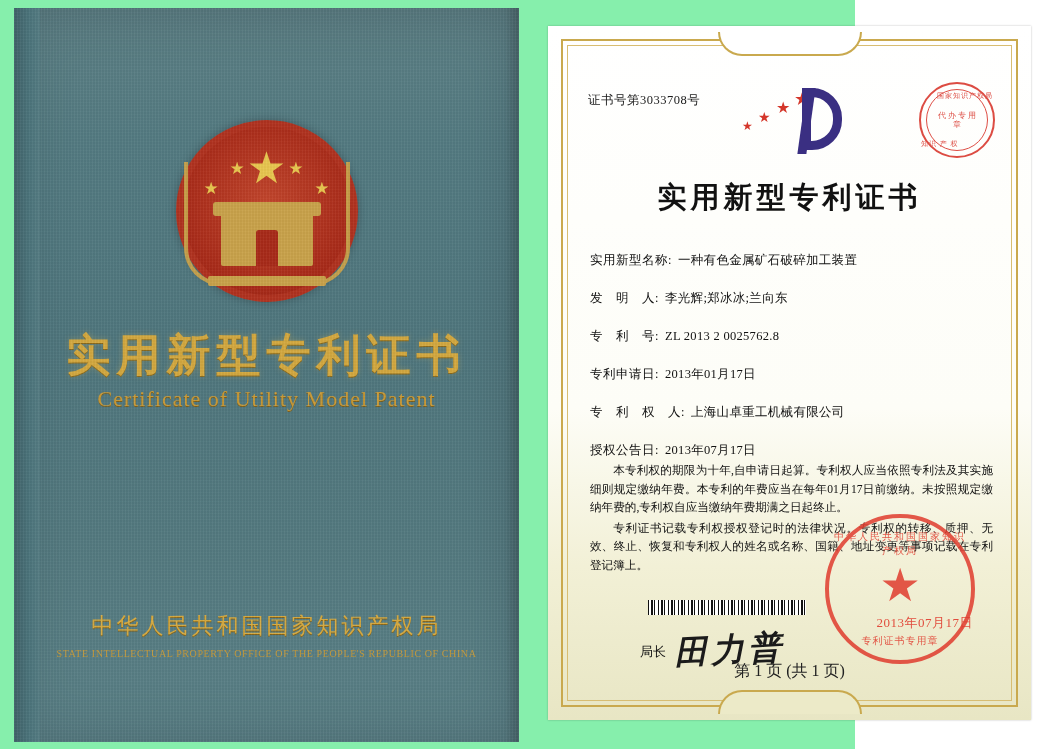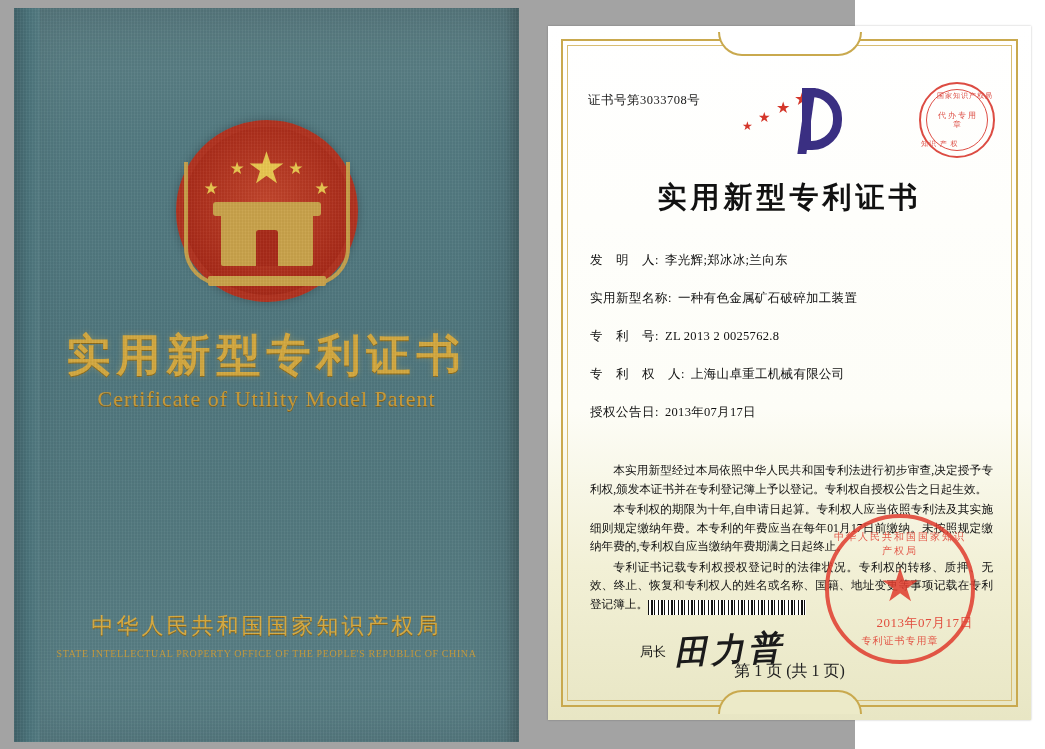--- a/index.html
+++ b/index.html
@@ -10,21 +10,21 @@
   body {
     width: 1045px;
     height: 749px;
     font-family: "Liberation Sans", sans-serif;
     overflow: hidden;
   }
   .page {
     position: relative;
     width: 855px;
     height: 749px;
-    background: #a3a3a3;
+    background: #86efac;
   }
 
   
   .cover {
     position: absolute;
     left: 14px;
     top: 8px;
     width: 505px;
     height: 734px;
     background:
@@ -518,43 +518,46 @@
       <div class="inner"></div>
       <div class="arc">国家知识产权局</div>
       <div class="mid">代 办 专 用 章</div>
       <div class="arc-b">知识 产 权</div>
     </div>
 
     <div class="cert-title">实用新型专利证书</div>
 
     <div class="fields">
       <div class="field-row">
+        <span class="field-label">实用新型名称:</span>
+        <span class="field-value">一种有色金属矿石破碎加工装置</span>
+      </div>
+      <div class="field-row">
         <span class="field-label">发　明　人:</span>
         <span class="field-value">李光辉;郑冰冰;兰向东</span>
       </div>
       <div class="field-row">
-        <span class="field-label">实用新型名称:</span>
-        <span class="field-value">一种有色金属矿石破碎加工装置</span>
+        <span class="field-label">专　利　号:</span>
+        <span class="field-value">ZL 2013 2 0025762.8</span>
       </div>
       <div class="field-row">
-        <span class="field-label">专　利　号:</span>
-        <span class="field-value">ZL 2013 2 0025762.8</span>
+        <span class="field-label">专利申请日:</span>
+        <span class="field-value">2013年01月17日</span>
       </div>
       <div class="field-row">
         <span class="field-label">专　利　权　人:</span>
         <span class="field-value">上海山卓重工机械有限公司</span>
       </div>
       <div class="field-row">
         <span class="field-label">授权公告日:</span>
         <span class="field-value">2013年07月17日</span>
       </div>
     </div>
 
     <div class="body-text">
-      <p>本实用新型经过本局依照中华人民共和国专利法进行初步审查,决定授予专利权,颁发本证书并在专利登记簿上予以登记。专利权自授权公告之日起生效。</p>
       <p>本专利权的期限为十年,自申请日起算。专利权人应当依照专利法及其实施细则规定缴纳年费。本专利的年费应当在每年01月17日前缴纳。未按照规定缴纳年费的,专利权自应当缴纳年费期满之日起终止。</p>
       <p>专利证书记载专利权授权登记时的法律状况。专利权的转移、质押、无效、终止、恢复和专利权人的姓名或名称、国籍、地址变更等事项记载在专利登记簿上。</p>
     </div>
 
     <div class="barcode"></div>
 
     <div class="signature-label">局长</div>
     <div class="signature-hand">田力普</div>
 
     <div class="seal-big">

